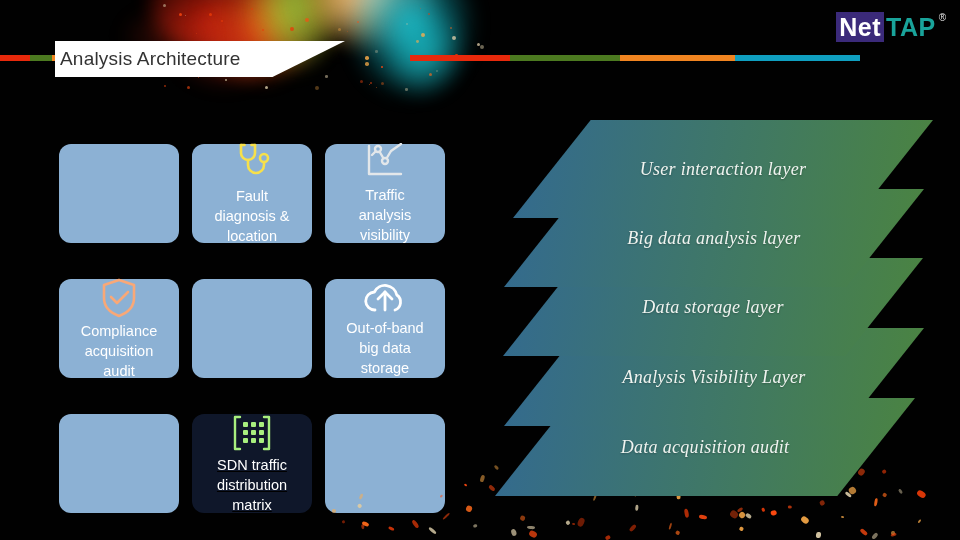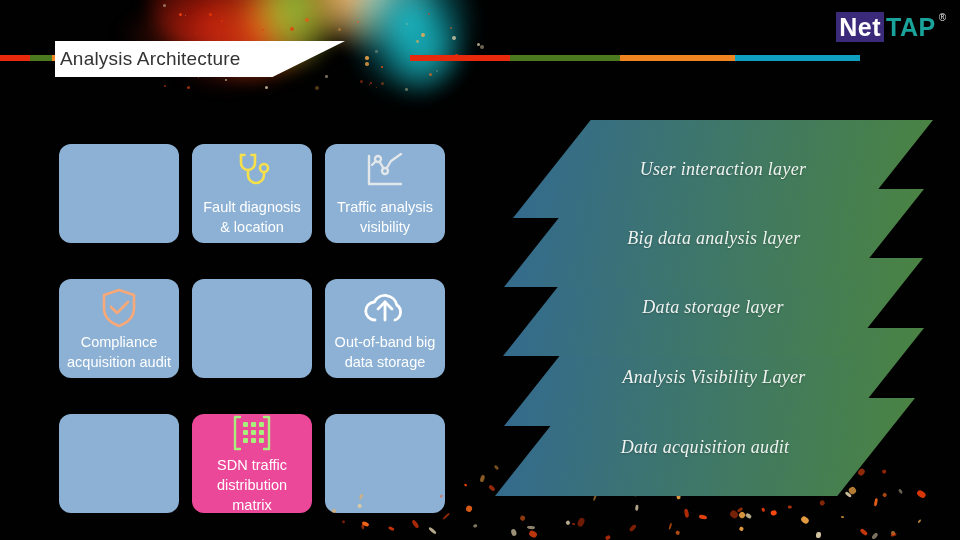--- a/index.html
+++ b/index.html
@@ -49,21 +49,21 @@
   .logo-tap{color:#19a39a;font-size:25px;font-weight:bold;line-height:30px;padding-left:2px;letter-spacing:.5px;}
   .logo-reg{color:#e8e8e8;font-size:10px;line-height:10px;margin-left:3px;margin-top:1px;}
 
   
   .grid{position:absolute;left:59px;top:120px;width:392px;height:382px;
         display:grid;grid-template-columns:repeat(3,120px);grid-template-rows:repeat(3,123px);
         gap:12px 13px;}
   .card{
     background:#8CB1D4;border-radius:12px;
     display:flex;flex-direction:column;align-items:center;justify-content:center;
-    padding:6px 6px;box-sizing:border-box;margin-top:24px;
+    padding:6px 20px;box-sizing:border-box;margin-top:24px;
   }
   .card-icon{height:44px;display:flex;align-items:center;justify-content:center;margin-bottom:2px;}
   .card-label{
     color:#ffffff;font-size:14.5px;line-height:20px;text-align:center;
     font-family:"Liberation Sans", sans-serif;
   }
 
   
   .layers{position:absolute;left:495px;top:115px;width:455px;height:380px;}
   .layer{
@@ -216,21 +216,21 @@
         <div class="card-icon">
           <svg width="46" height="36" viewBox="0 0 46 36" fill="none" stroke="#ffffff" stroke-width="2.8" stroke-linecap="round" stroke-linejoin="round">
         <path d="M13 30a9 9 0 0 1-.6-18 12 12 0 0 1 22.4 3 8.5 8.5 0 0 1-1.8 15"></path>
         <path d="M23 30V12"></path>
             <path d="M16 19l7-7 7 7"></path>
           </svg>
         </div>
         <div class="card-label" style="color: rgb(255, 255, 255);">Out-of-band big data storage</div>
       </div>
       <div class="card empty" style="background: rgb(140, 177, 212);"></div>
-      <div class="card" style="background: #ec4899;">
+      <div class="card" style="background: #0f172a; text-decoration: underline;">
         <div class="card-icon">
           <svg width="40" height="40" viewBox="0 0 40 40" fill="none" stroke="#a8ef7e" stroke-width="2.4" stroke-linecap="round" stroke-linejoin="round">
         <path d="M8 4H3v32h5"></path>
             <path d="M32 4h5v32h-5"></path>
         <g fill="#a8ef7e" stroke="none">
           <rect x="11" y="9" width="5" height="5" rx="1"></rect>
               <rect x="19" y="9" width="5" height="5" rx="1"></rect>
               <rect x="27" y="9" width="5" height="5" rx="1"></rect>
           <rect x="11" y="17" width="5" height="5" rx="1"></rect>
               <rect x="19" y="17" width="5" height="5" rx="1"></rect>

